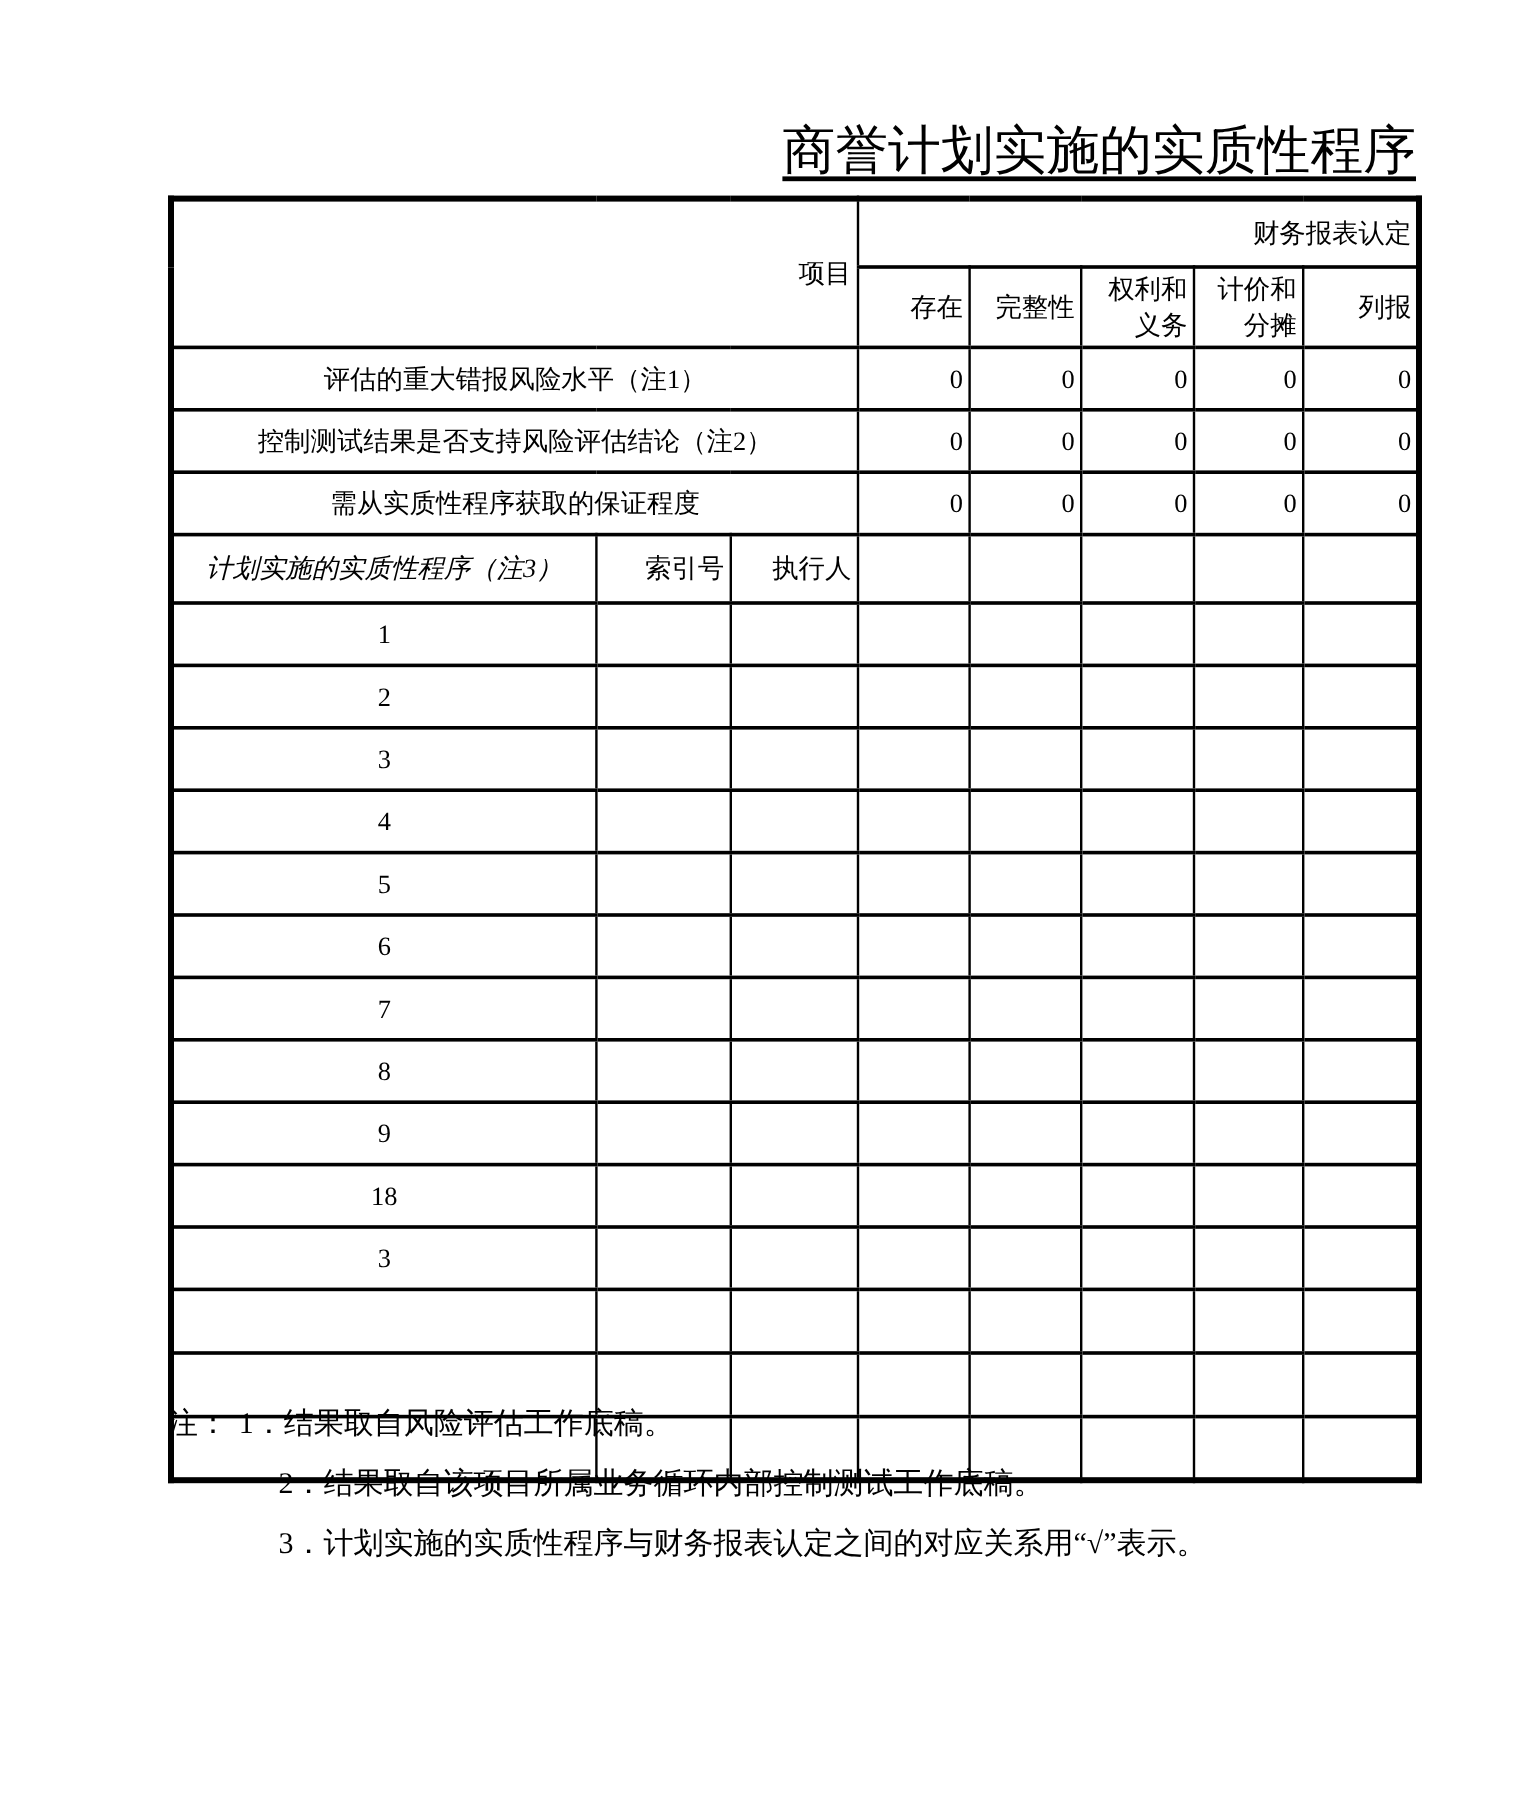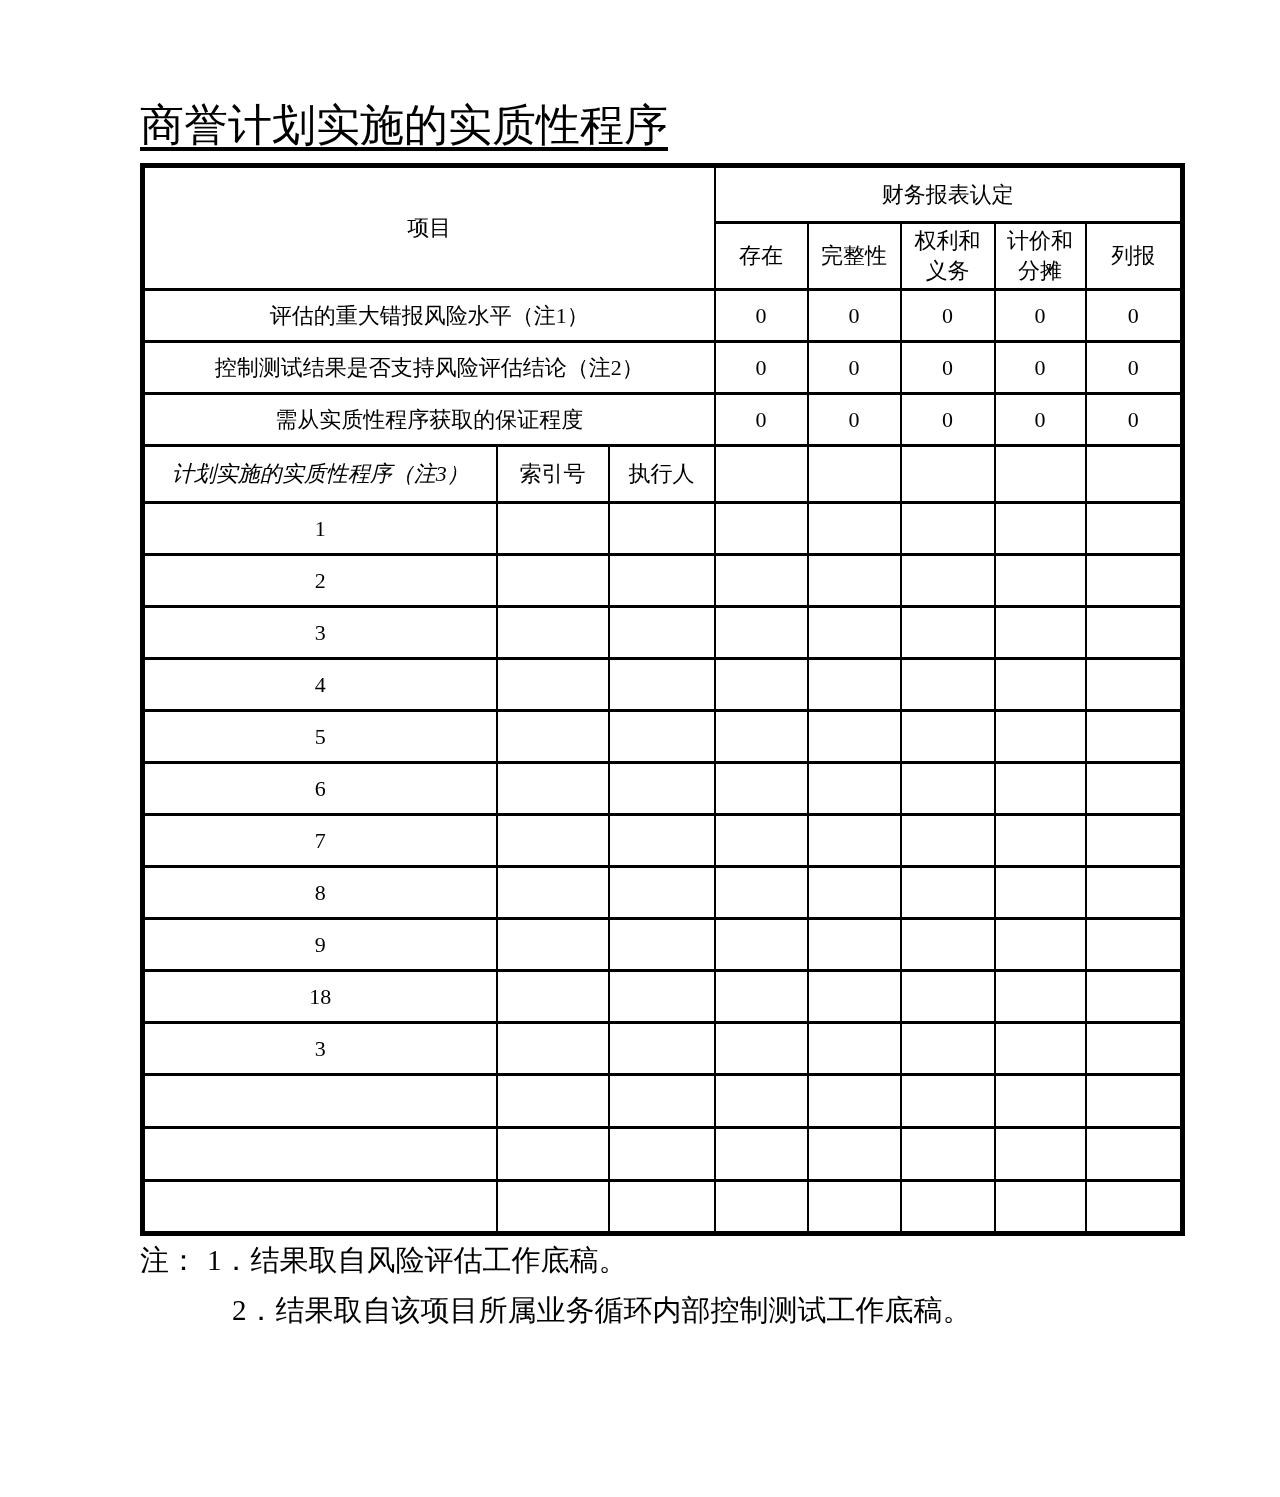--- a/index.html
+++ b/index.html
@@ -11,21 +11,21 @@
     color: #000000;
     font-family: "Liberation Serif", "DejaVu Serif", serif;
     overflow: hidden;
   }
   .title {
     position: absolute;
     top: 101px;
     left: 140px;
     width: 1040px;
     margin: 0;
-    text-align: left;
+    text-align: right;
     font-size: 44px;
     font-weight: 400;
     line-height: 1.12;
     text-decoration: underline;
     text-decoration-thickness: 4px;
     text-underline-offset: 7px;
   }
   table.main-table {
     position: absolute;
     top: 163px;
@@ -44,30 +44,30 @@
     padding: 0 4px;
     vertical-align: middle;
     overflow: hidden;
   }
   tr.r-h1   { height: 57px; }
   tr.r-h2   { height: 67px; }
   tr.r-risk { height: 52px; }
   tr.r-ph   { height: 57px; }
   tr.r-proc { height: 52px; }
   tr.r-empty{ height: 53px; }
-  .c-center { text-align: center; }
+  .c-center { text-align: right; }
   .c-left   { text-align: center; }
   .wrap2 { white-space: pre-line; line-height: 1.35; }
   td.proc-label { padding-left: 12px; font-style: italic; }
   td.row-num { padding-left: 3px; }
   .notes {
     position: absolute;
-    top: 1249px;
+    top: 1175px;
     left: 140px;
-    font-size: 29px;
+    font-size: 25px;
     line-height: 23px;
   }
   .note-line { margin-bottom: 27px; white-space: nowrap; }
   .note-line .np { margin-right: 9px; }
   .note-line.indent { margin-left: 92px; }
 </style>
 </head>
 <body>
 
 <div class="page">
@@ -275,15 +275,16 @@
         <td></td>
         <td></td>
         <td></td>
       </tr>
     </tbody>
   </table>
 
   <div class="notes">
     <div class="note-line"><span class="np">注：</span><span>1．结果取自风险评估工作底稿。</span></div>
     <div class="note-line indent"><span>2．结果取自该项目所属业务循环内部控制测试工作底稿。</span></div>
+    <div class="note-line indent"><span>3．计划实施的实质性程序与财务报表认定之间的对应关系用“√”表示。</span></div>
   </div>
 
 </div>
 
 </body></html>

